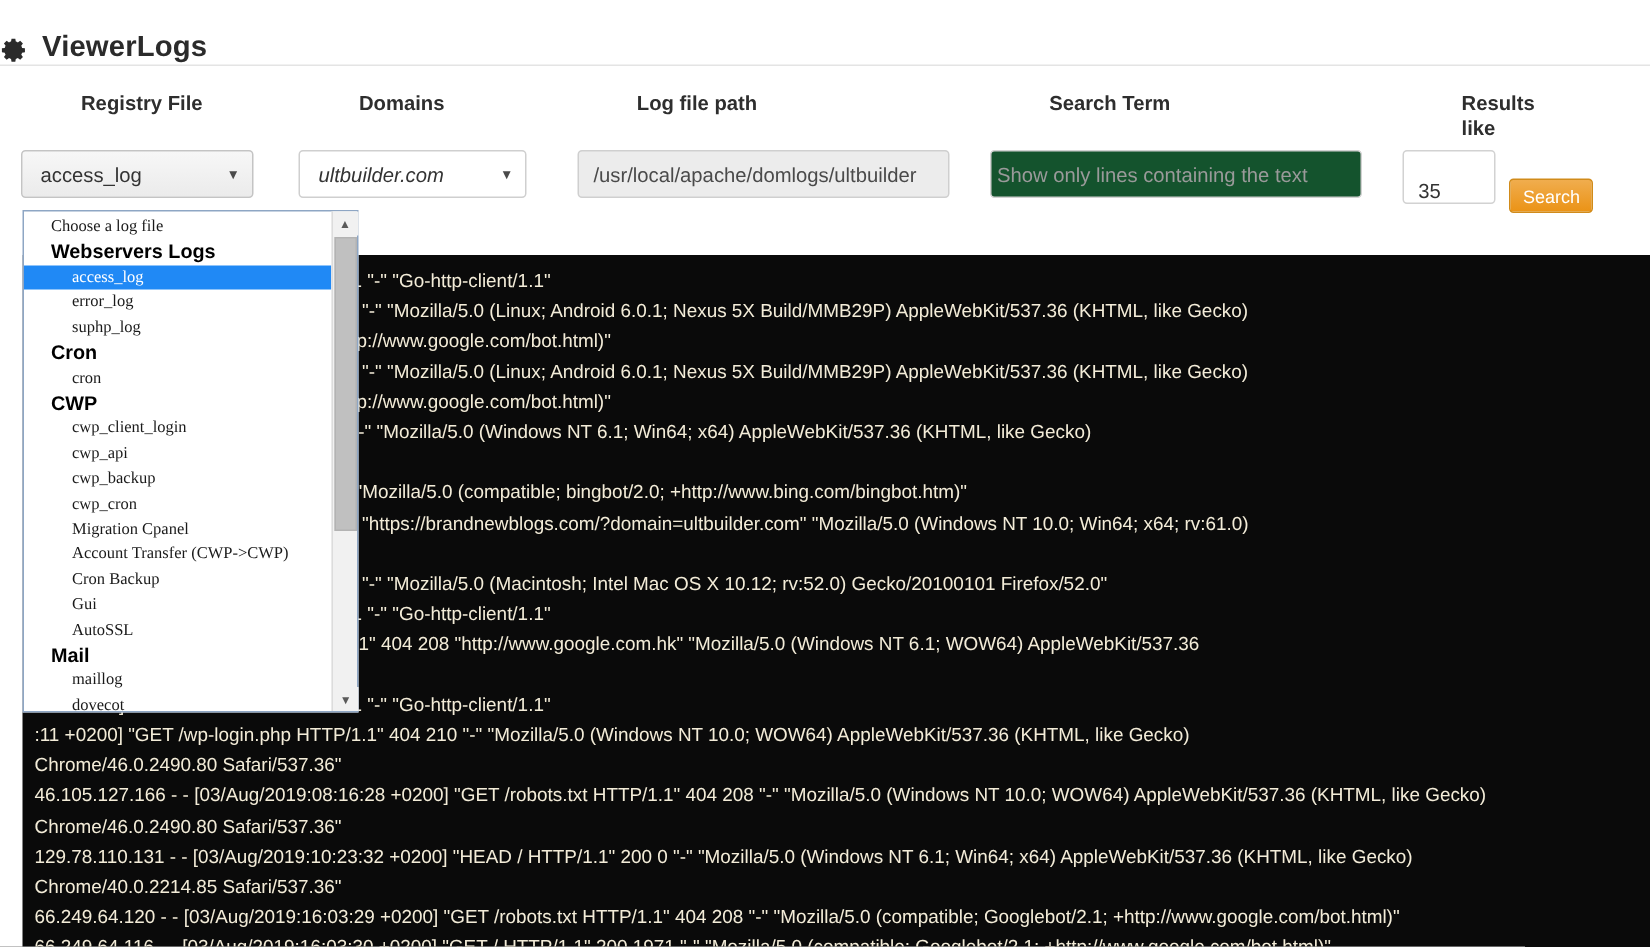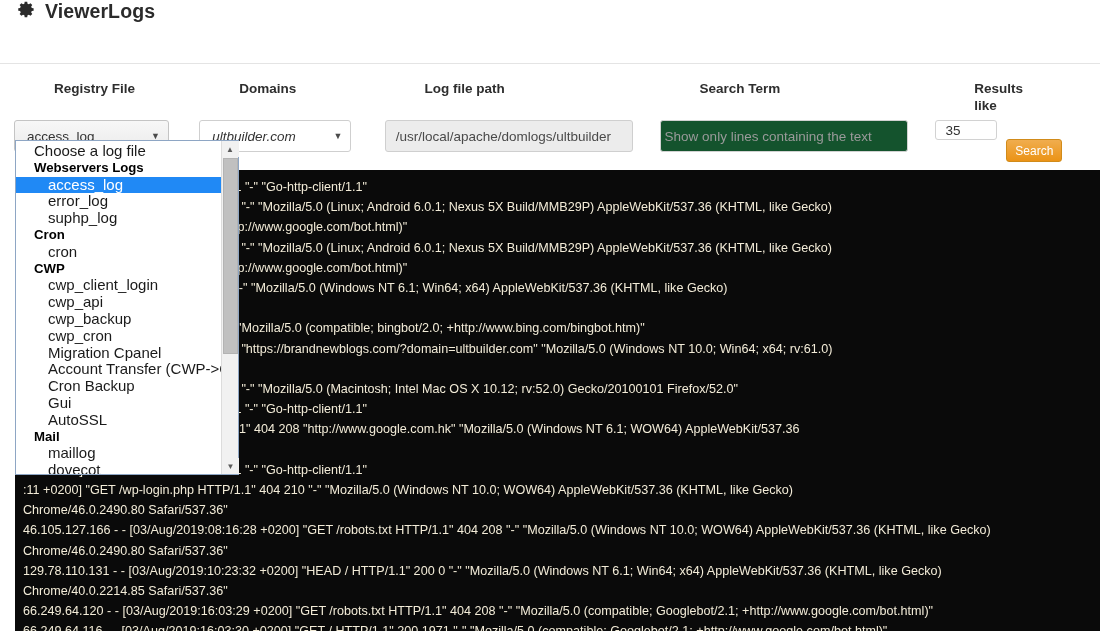--- a/index.html
+++ b/index.html
@@ -6,25 +6,24 @@
   html, body {
     margin: 0; padding: 0;
     width: 1100px; height: 631px;
     background: #ffffff;
     font-family: "Liberation Sans", sans-serif;
     overflow: hidden;
   }
 
   
   .page-header {
-    height: 64px;
+    height: 44px;
     border-bottom: 1px solid #e4e4e4;
     display: flex;
-    align-items: flex-start;
-    padding-left: 17px;
+    align-items: flex-end;
     background: #ffffff;
   }
   .gear-icon { width: 19px; height: 19px; display: block; margin-right: 9px; }
   .app-title {
     font-size: 19.5px;
     font-weight: bold;
     color: #2b2b2b;
     letter-spacing: .1px;
   }
 
@@ -96,26 +95,26 @@
     border-radius: 3px;
     background: #14532d;
     display: flex;
     align-items: center;
     padding: 0 4px;
     font-size: 13.5px;
     color: #9a9a9a;
   }
   .results-box {
     width: 62px;
-    height: 20px;
+    height: 36px;
     border: 1px solid #d2d2d2;
     border-radius: 3px;
     background: #fff;
     display: flex;
-    align-items: center;
+    align-items: flex-end;
     padding: 0 10px;
     font-size: 13.5px;
     color: #333;
   }
   .search-btn {
     width: 56px;
     height: 23px;
     border: 1px solid #d18b1a;
     border-radius: 3px;
     background: linear-gradient(to bottom, #f0ad4e 0%, #eb9316 100%);
@@ -161,25 +160,26 @@
     border: 1px solid #8ea6c4;
     z-index: 50;
     display: flex;
   }
   .dd-list {
     flex: 1;
     overflow: hidden;
     padding-top: 2px;
   }
   .dd-item {
-    font-size: 15px;
+    font-size: 11px;
     line-height: 16.8px;
     color: #1a1a1a;
     padding: 0 4px 0 18px;
     white-space: nowrap;
+    font-family: Liberation Serif, serif;
   }
   .dd-item.placeholder { padding-left: 18px; }
   .dd-group {
     font-weight: bold;
     padding-left: 18px;
     font-size: 13.2px;
     line-height: 16.8px;
     color: #000;
   }
   .dd-item.child { padding-left: 32px; }

